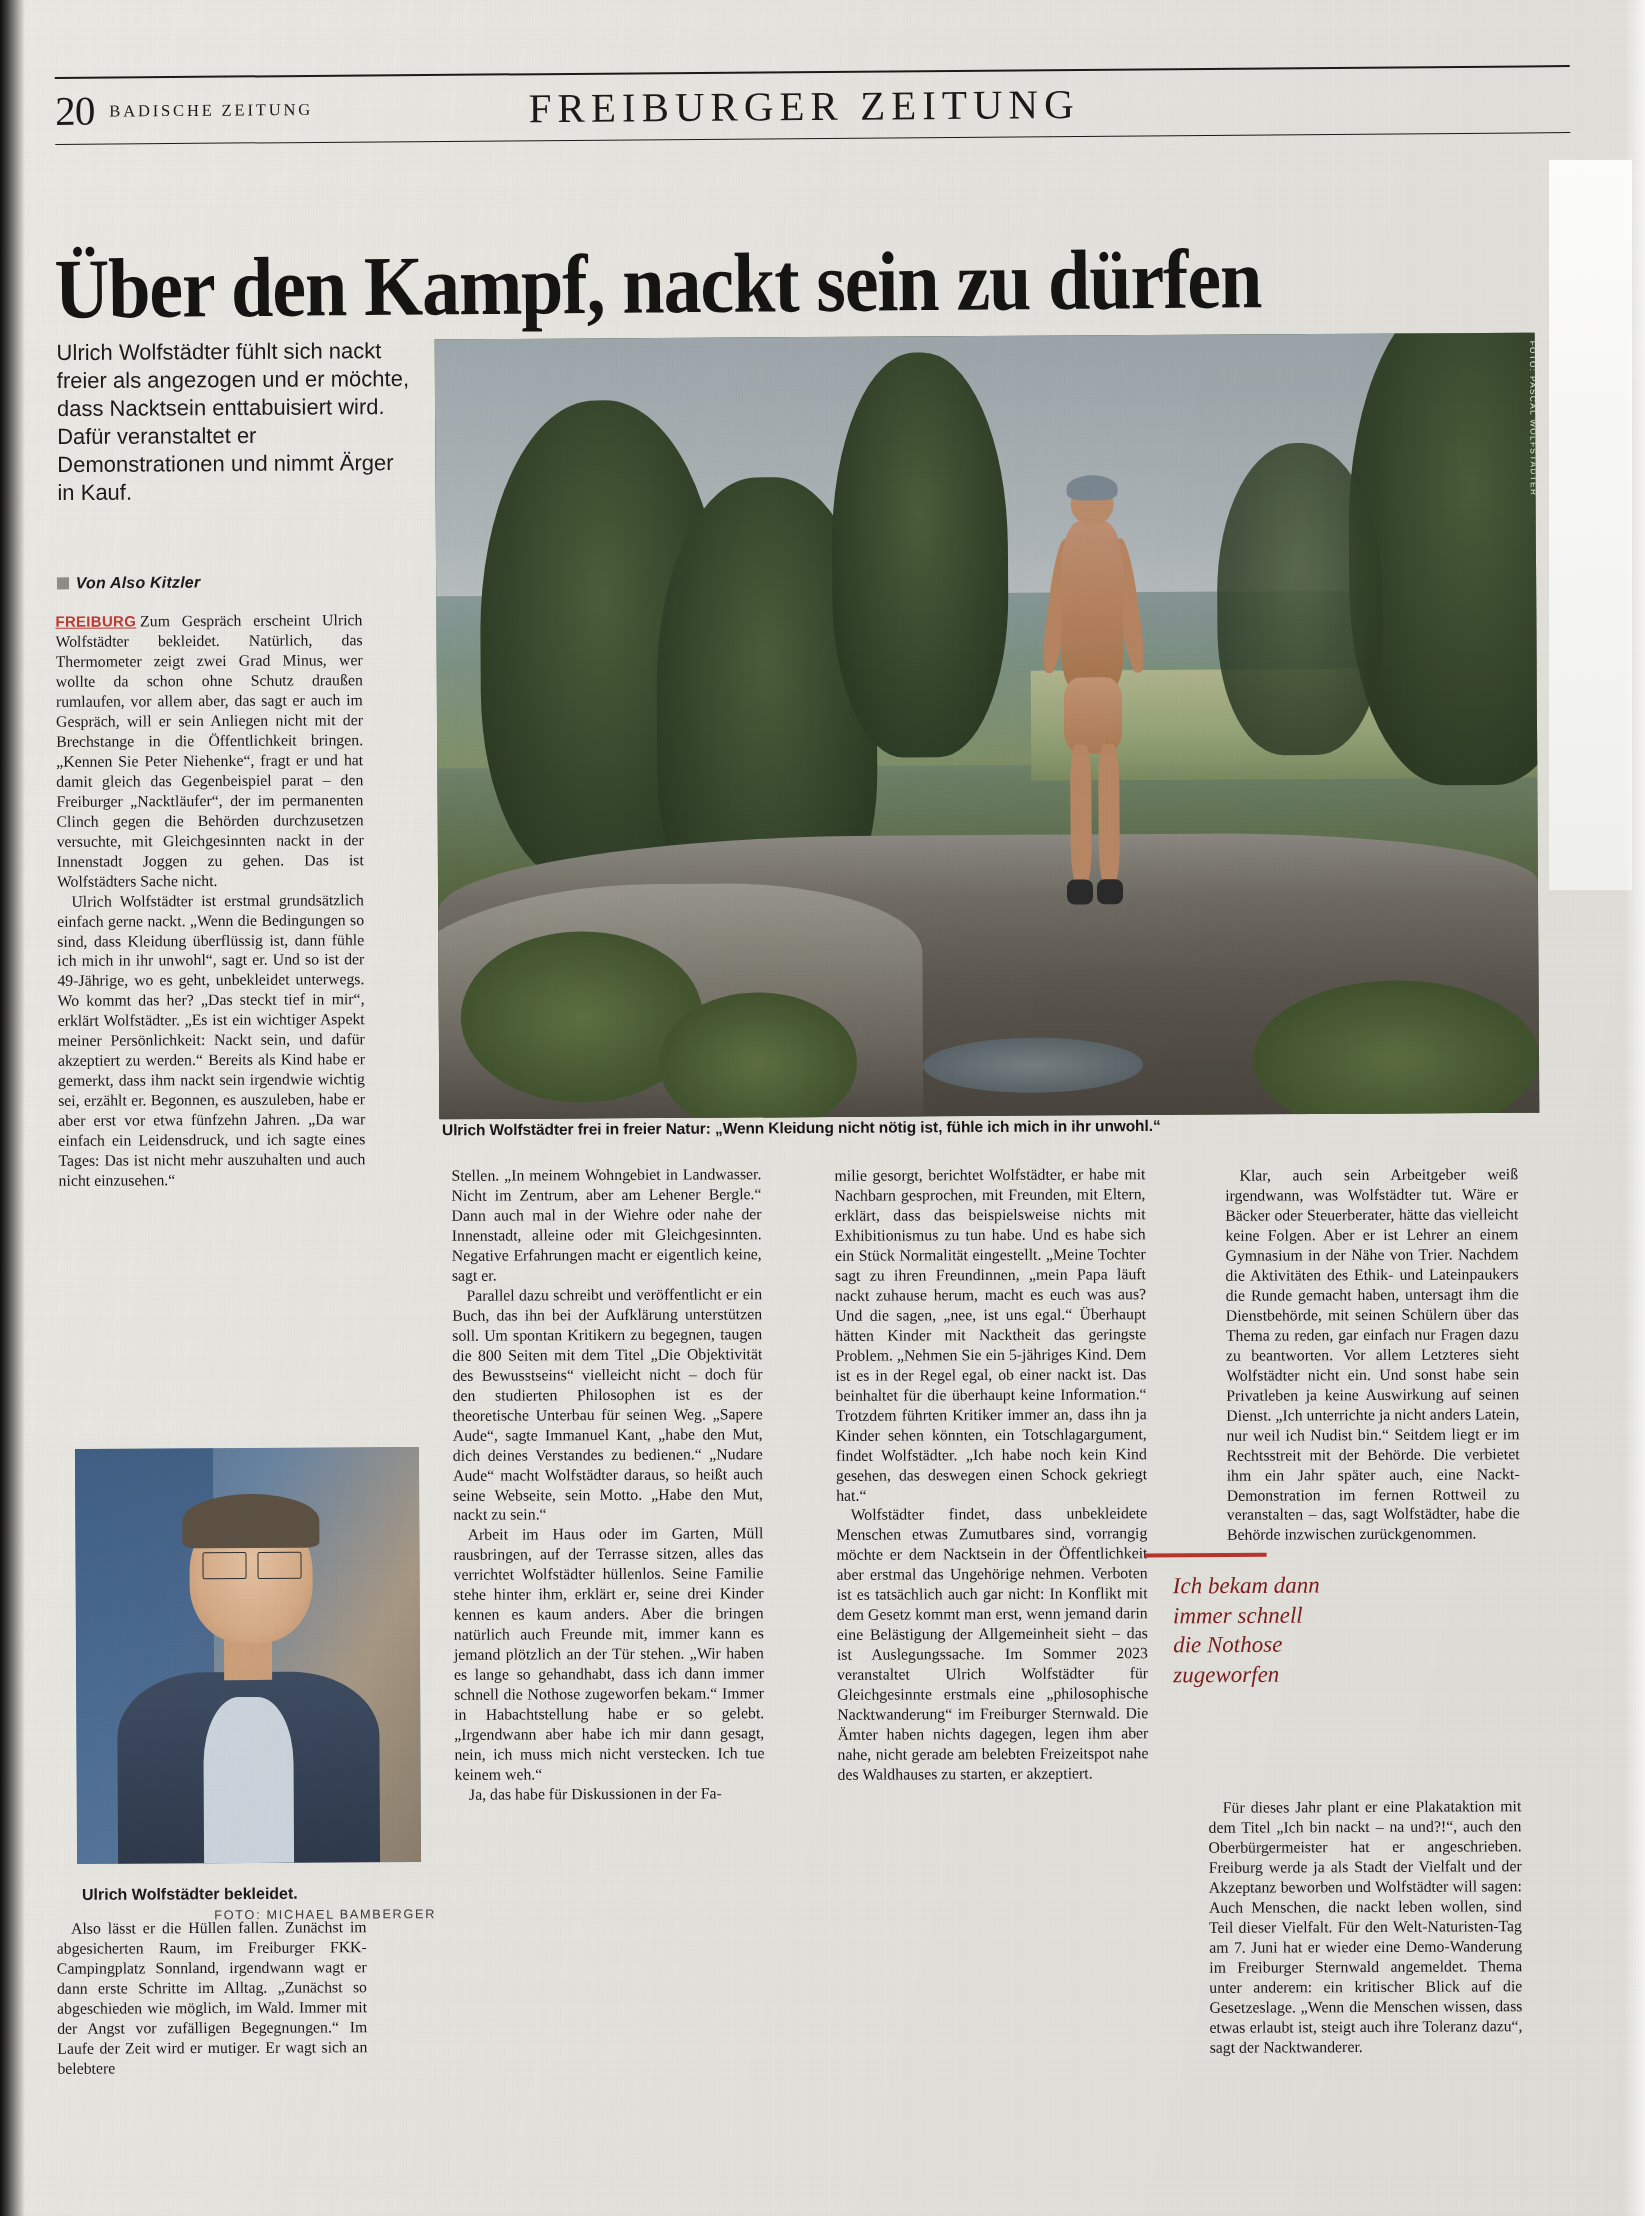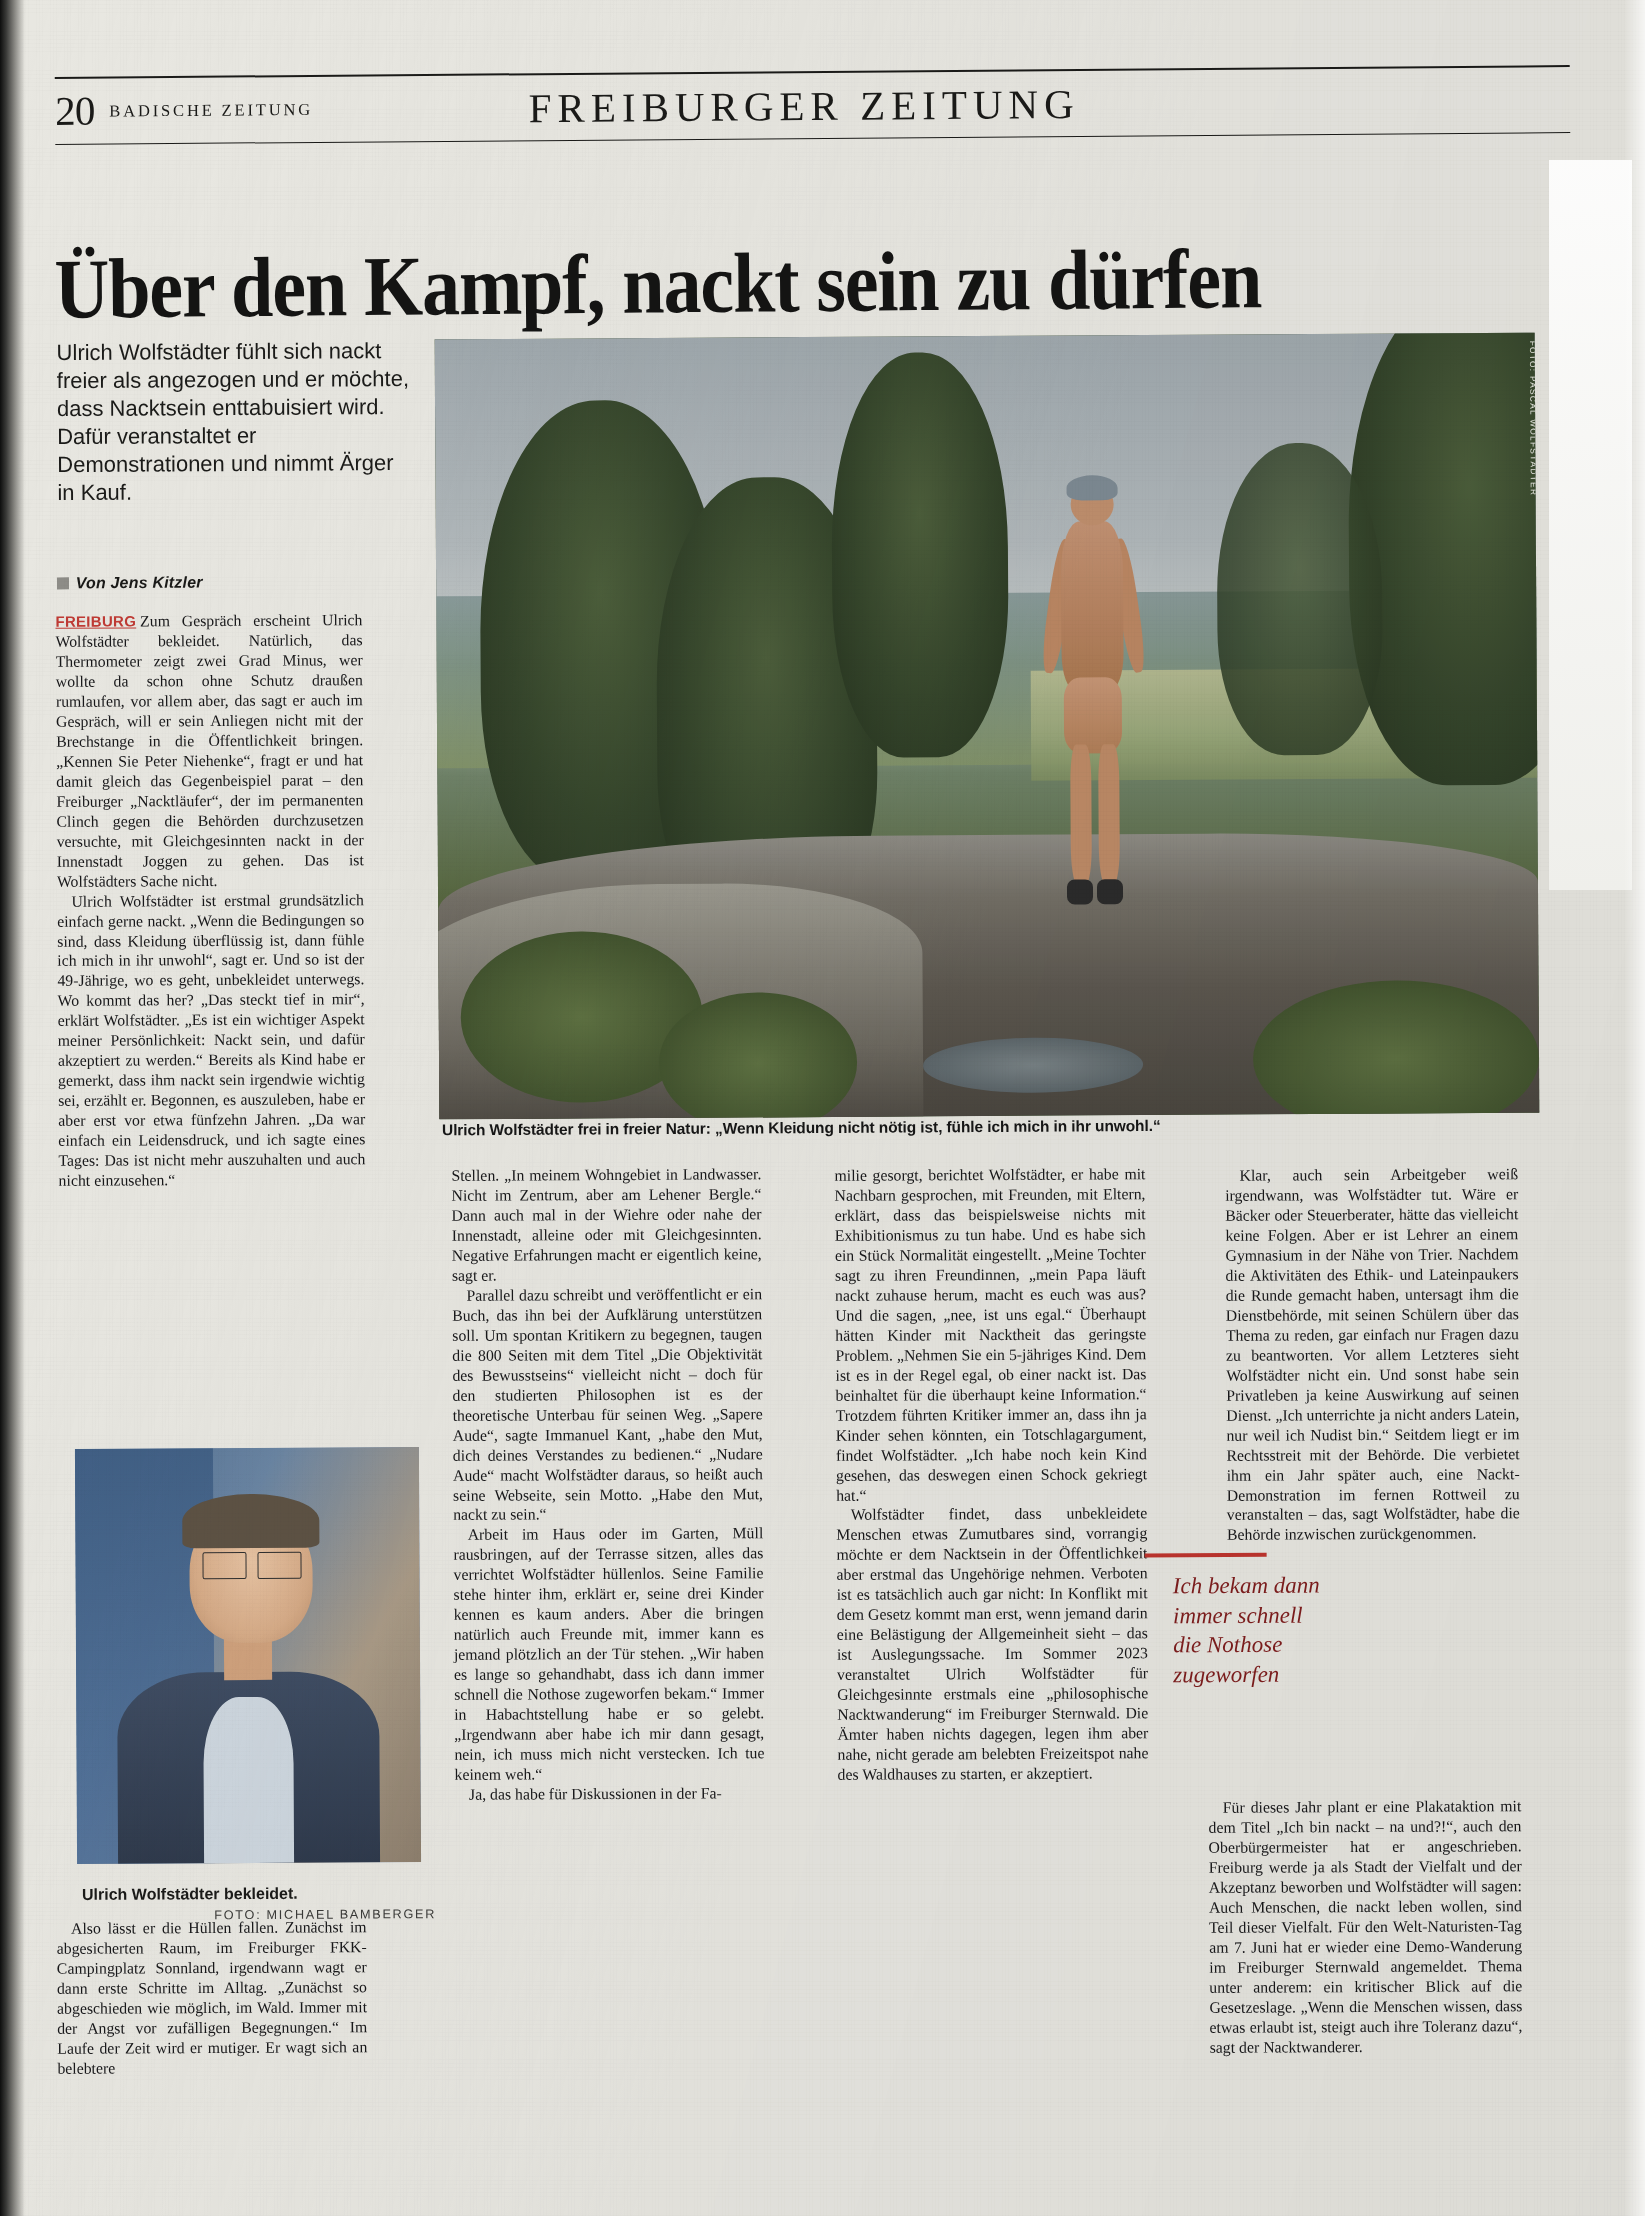--- a/index.html
+++ b/index.html
@@ -322,21 +322,21 @@
     <span class="masthead-sub">BADISCHE ZEITUNG</span>
     <span class="masthead-title">FREIBURGER ZEITUNG</span>
   </div>
 
   <h1 class="headline">Über den Kampf, nackt sein zu dürfen</h1>
 
   <div class="lead">Ulrich Wolfstädter fühlt sich nackt freier als angezogen und er möchte, dass Nacktsein enttabuisiert wird. Dafür veranstaltet er Demonstrationen und nimmt Ärger in Kauf.</div>
 
   <div class="byline">
     <span class="byline-mark"></span>
-    <span>Von Jens Kitzler</span>
+    <span>Von Also Kitzler</span>
   </div>
 
   <div class="col" id="col1a">
     <p class="first">
       <span class="dateline">FREIBURG</span><span>Zum Gespräch erscheint Ulrich Wolfstädter bekleidet. Natürlich, das Thermometer zeigt zwei Grad Minus, wer wollte da schon ohne Schutz draußen rumlaufen, vor allem aber, das sagt er auch im Gespräch, will er sein Anliegen nicht mit der Brechstange in die Öffentlichkeit bringen. „Kennen Sie Peter Niehenke“, fragt er und hat damit gleich das Gegenbeispiel parat – den Freiburger „Nacktläufer“, der im permanenten Clinch gegen die Behörden durchzusetzen versuchte, mit Gleichgesinnten nackt in der Innenstadt Joggen zu gehen. Das ist Wolfstädters Sache nicht.</span>
     </p>
     <p>Ulrich Wolfstädter ist erstmal grundsätzlich einfach gerne nackt. „Wenn die Bedingungen so sind, dass Kleidung überflüssig ist, dann fühle ich mich in ihr unwohl“, sagt er. Und so ist der 49-Jährige, wo es geht, unbekleidet unterwegs. Wo kommt das her? „Das steckt tief in mir“, erklärt Wolfstädter. „Es ist ein wichtiger Aspekt meiner Persönlichkeit: Nackt sein, und dafür akzeptiert zu werden.“ Bereits als Kind habe er gemerkt, dass ihm nackt sein irgendwie wichtig sei, erzählt er. Begonnen, es auszuleben, habe er aber erst vor etwa fünfzehn Jahren. „Da war einfach ein Leidensdruck, und ich sagte eines Tages: Das ist nicht mehr auszuhalten und auch nicht einzusehen.“</p>
   </div>
 
   <div class="photo-portrait">

